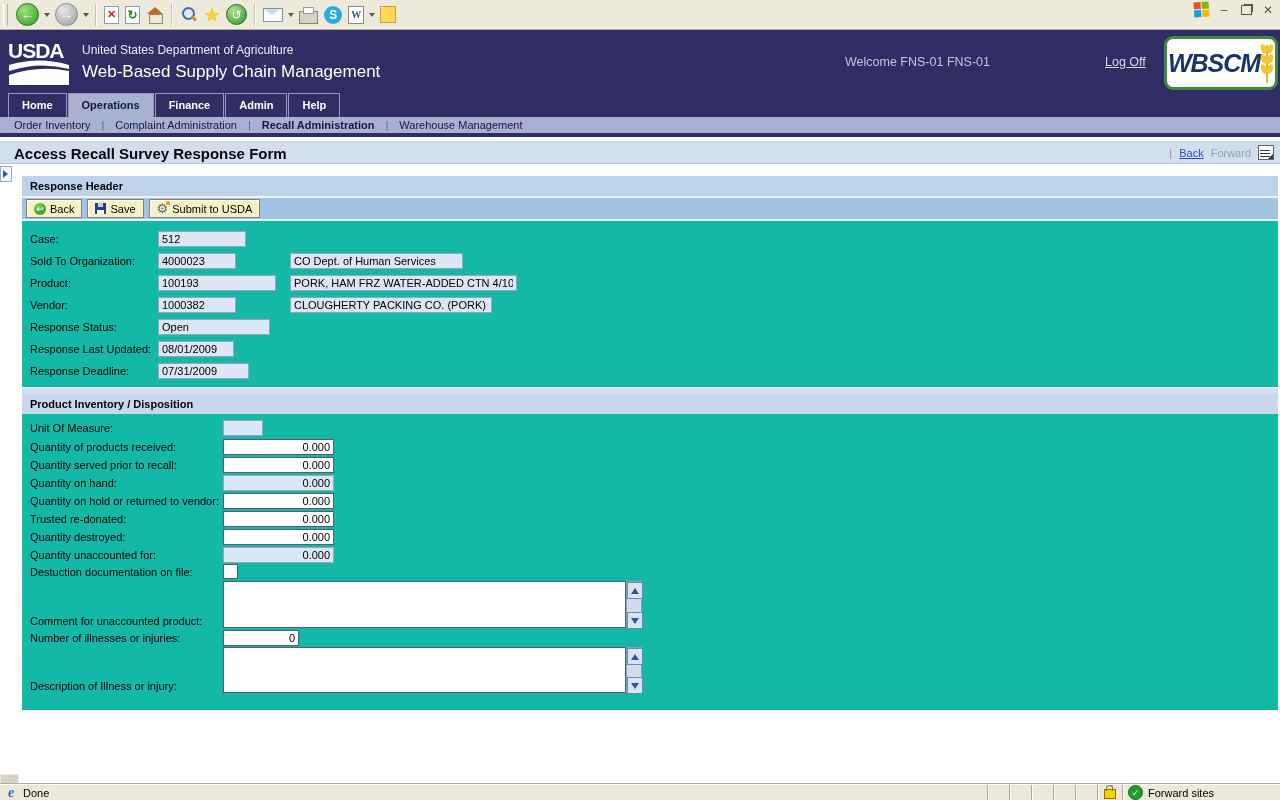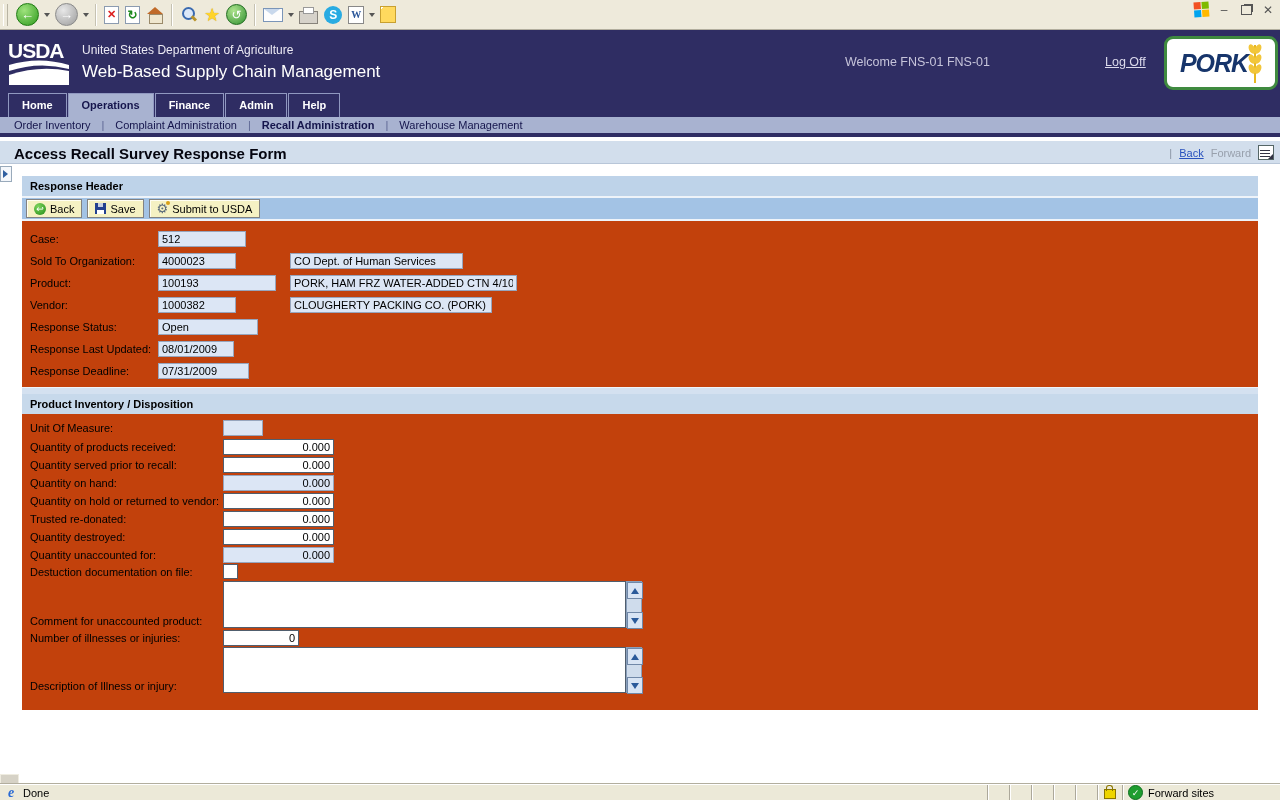--- a/index.html
+++ b/index.html
@@ -89,21 +89,21 @@
   .menu-box::after{content:"";position:absolute;right:0;bottom:0;border-left:5px solid transparent;border-bottom:5px solid #334;}
 
   
   .collapse-arrow{position:absolute;left:0;top:166px;width:10px;height:14px;background:#f4f7fb;
                   border:1px solid #9ab;display:flex;align-items:center;cursor:pointer;}
   .collapse-arrow i{display:block;width:0;height:0;border-top:4px solid transparent;border-bottom:4px solid transparent;
                     border-left:5px solid #2f5fa0;margin-left:2px;}
   .corner-grip{position:absolute;left:0;top:774px;width:17px;height:9px;background:#d6d2c6;border:1px solid #efece0;}
 
   
-  .panel{position:absolute;left:22px;top:176px;width:1236px;height:534px;background:#c2410c;}
+  .panel{position:absolute;left:22px;top:176px;width:1236px;height:534px;background:#14b8a6;padding-left:20px;}
   .band1{position:absolute;left:0;top:0;width:100%;height:20px;background:#bed3e9;line-height:20px;
          font-weight:bold;padding-left:8px;box-sizing:border-box;}
   .gapA{position:absolute;left:0;top:20px;width:100%;height:2px;background:#eef3f9;}
   .btnbar{position:absolute;left:0;top:22px;width:100%;height:21px;background:#a3c3e5;
           display:flex;align-items:center;gap:5px;padding-left:4px;box-sizing:border-box;}
   .gapB{position:absolute;left:0;top:43px;width:100%;height:2px;background:#eef3f9;}
   .ybtn{display:flex;align-items:center;gap:4px;height:17px;padding:0 7px;background:#f5f1c3;
         border:1px solid #828282;box-shadow:inset 1px 1px 0 #fffef2;font-size:11px;cursor:pointer;}
   .icon-backbtn{width:12px;height:12px;border-radius:50%;background:radial-gradient(circle at 35% 30%,#7ed45e,#1f8a14);
                 color:#fff;font-size:9px;line-height:12px;text-align:center;}
@@ -233,21 +233,21 @@
         <text x="0" y="20" fill="#fff" font-size="21" font-weight="bold" font-family="Liberation Sans, sans-serif" letter-spacing="-1">USDA</text>
         <path d="M1 27 Q 31 18 61 27 L61 31 Q 31 23 1 33 Z" fill="#fff"></path>
         <path d="M1 37 Q 31 27 61 33 L61 47 L1 47 Z" fill="#fff"></path>
       </svg>
     </span>
     <div class="hdr-agency">United States Department of Agriculture</div>
     <div class="hdr-app">Web-Based Supply Chain Management</div>
     <div class="hdr-welcome">Welcome FNS-01 FNS-01</div>
     <div class="hdr-logoff">Log Off</div>
     <div class="wbscm-logo">
-      <span class="wbscm-text">PORK</span>
+      <span class="wbscm-text">WBSCM</span>
       <svg width="14" height="44" viewBox="0 0 14 44">
         <line x1="7" y1="4" x2="7" y2="42" stroke="#e8b820" stroke-width="2"></line>
         <ellipse cx="4" cy="8" rx="3" ry="5" fill="#f2c63a" transform="rotate(-25 4 8)"></ellipse>
         <ellipse cx="10" cy="8" rx="3" ry="5" fill="#f2c63a" transform="rotate(25 10 8)"></ellipse>
         <ellipse cx="4" cy="18" rx="3" ry="5" fill="#f2c63a" transform="rotate(-25 4 18)"></ellipse>
         <ellipse cx="10" cy="18" rx="3" ry="5" fill="#f2c63a" transform="rotate(25 10 18)"></ellipse>
         <ellipse cx="4" cy="28" rx="3" ry="5" fill="#f2c63a" transform="rotate(-25 4 28)"></ellipse>
         <ellipse cx="10" cy="28" rx="3" ry="5" fill="#f2c63a" transform="rotate(25 10 28)"></ellipse>
       </svg>
     </div>
@@ -313,21 +313,21 @@
 
     <div class="lbl" style="left:8px;top:101px">Product:</div>
     <input class="fld ro" style="left: 136px; top: 99px; width: 118px;" readonly="" value="100193">
     <input class="fld ro" style="left: 268px; top: 99px; width: 227px;" readonly="" value="PORK, HAM FRZ WATER-ADDED CTN 4/10 LB">
 
     <div class="lbl" style="left:8px;top:123px">Vendor:</div>
     <input class="fld ro" style="left: 136px; top: 121px; width: 78px;" readonly="" value="1000382">
     <input class="fld ro" style="left: 268px; top: 121px; width: 202px;" readonly="" value="CLOUGHERTY PACKING CO. (PORK)">
 
     <div class="lbl" style="left:8px;top:145px">Response Status:</div>
-    <input class="fld ro" style="left: 136px; top: 143px; width: 100px;" readonly="" value="Open">
+    <input class="fld ro" style="left: 136px; top: 143px; width: 112px;" readonly="" value="Open">
 
     <div class="lbl" style="left:8px;top:167px">Response Last Updated:</div>
     <input class="fld ro" style="left: 136px; top: 165px; width: 76px;" readonly="" value="08/01/2009">
 
     <div class="lbl" style="left:8px;top:189px">Response Deadline:</div>
     <input class="fld ro" style="left: 136px; top: 187px; width: 91px;" readonly="" value="07/31/2009">
 
     <div class="gapline"></div>
     <div class="strip2"></div>
     <div class="band2">Product Inventory / Disposition</div>

